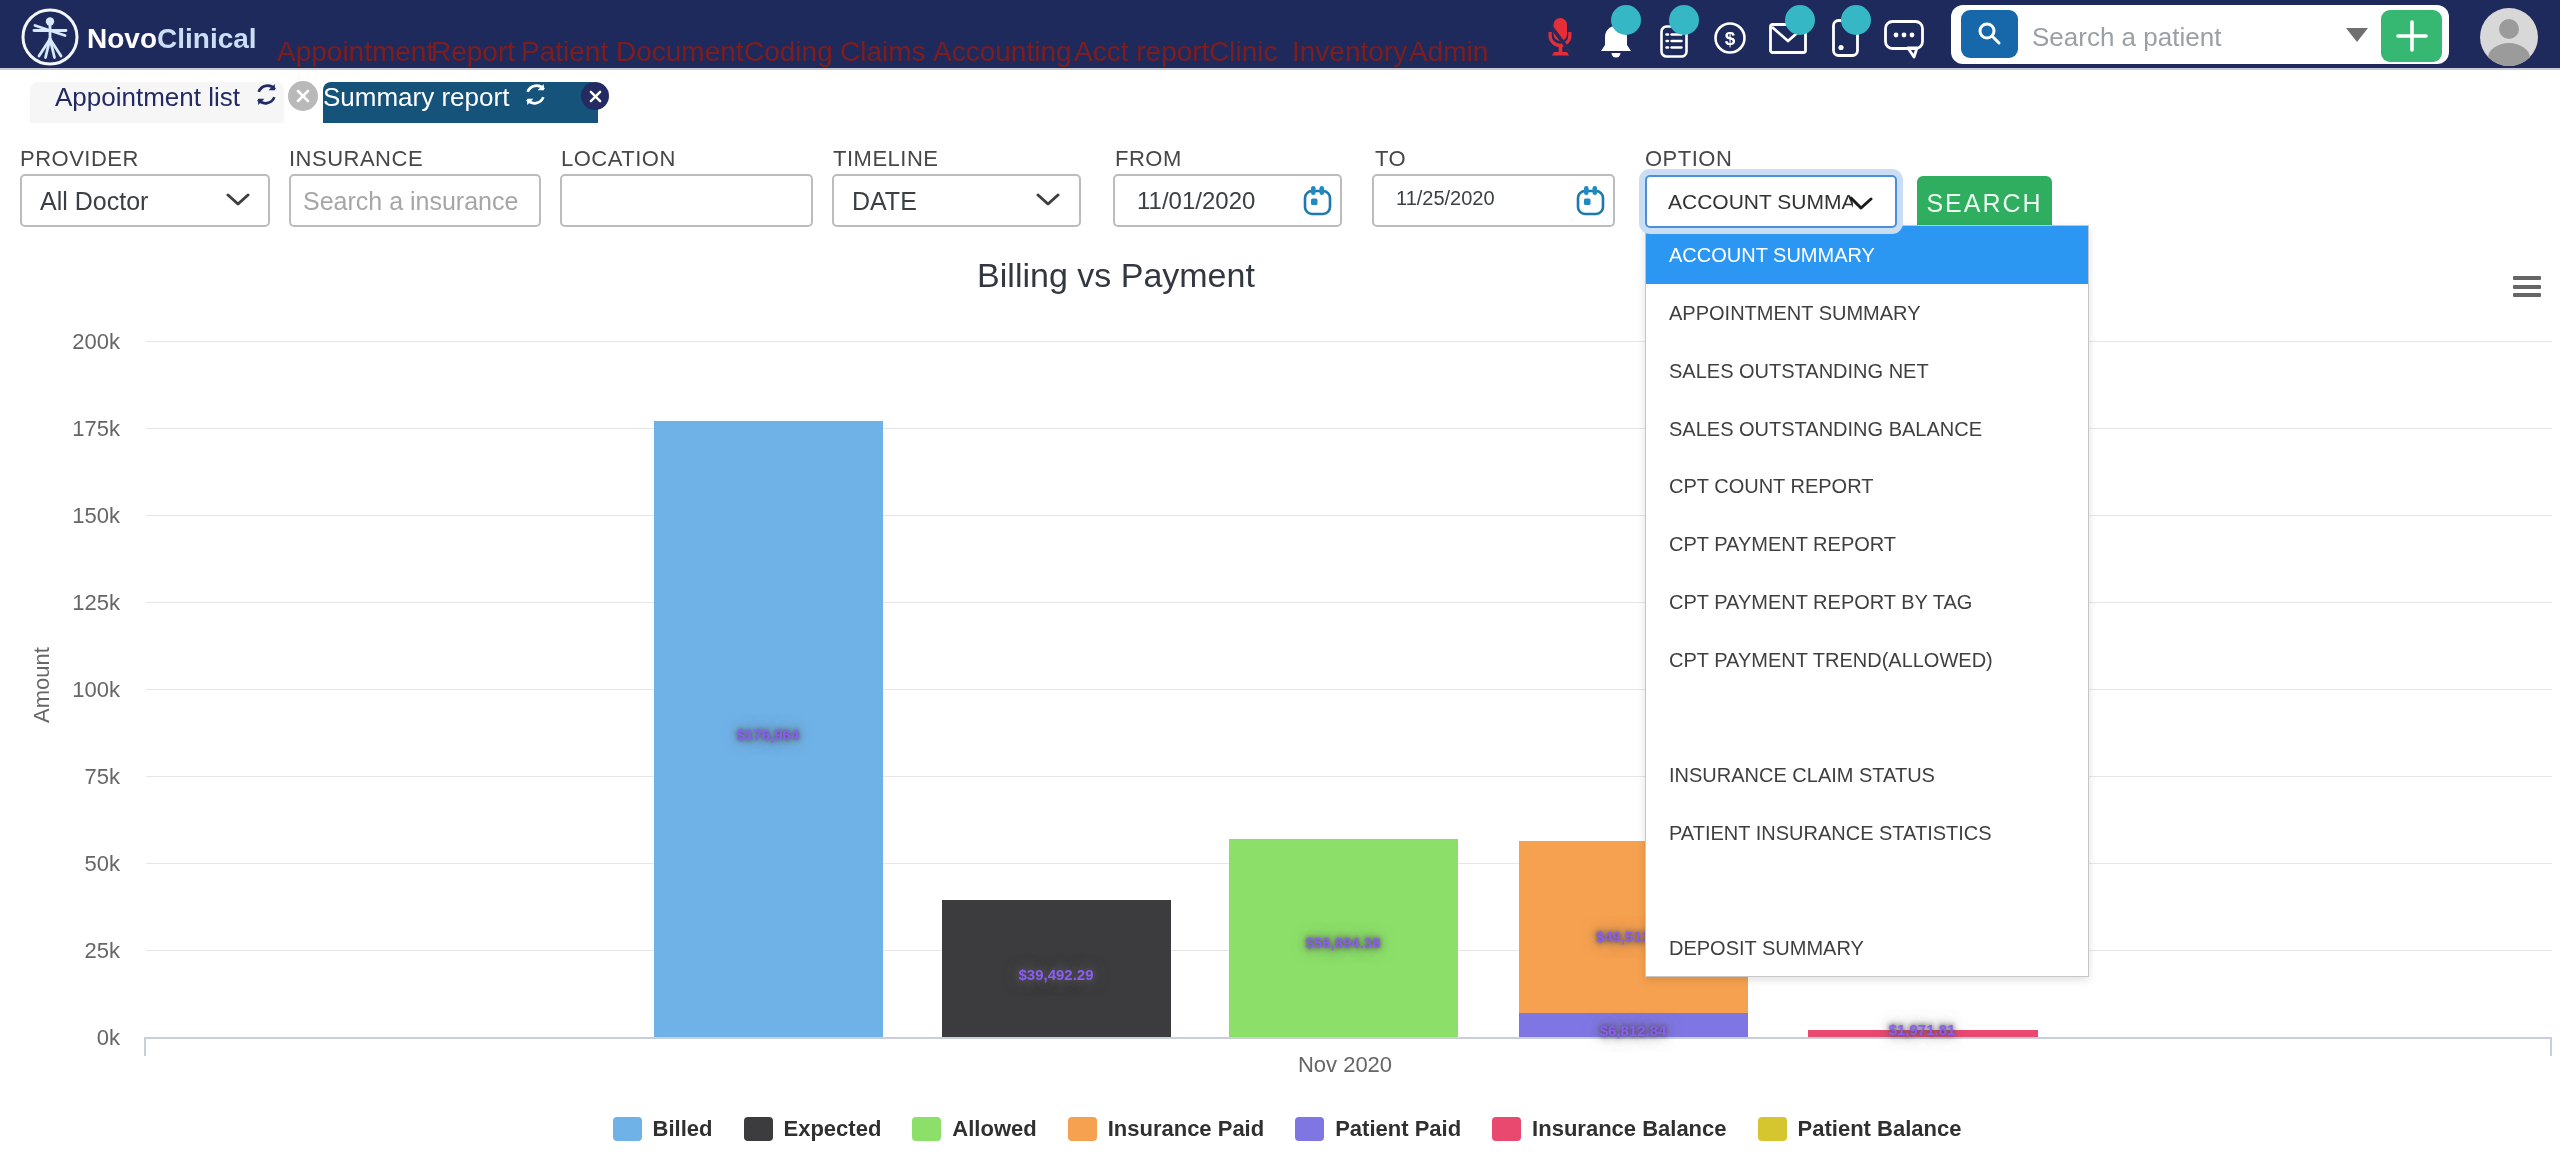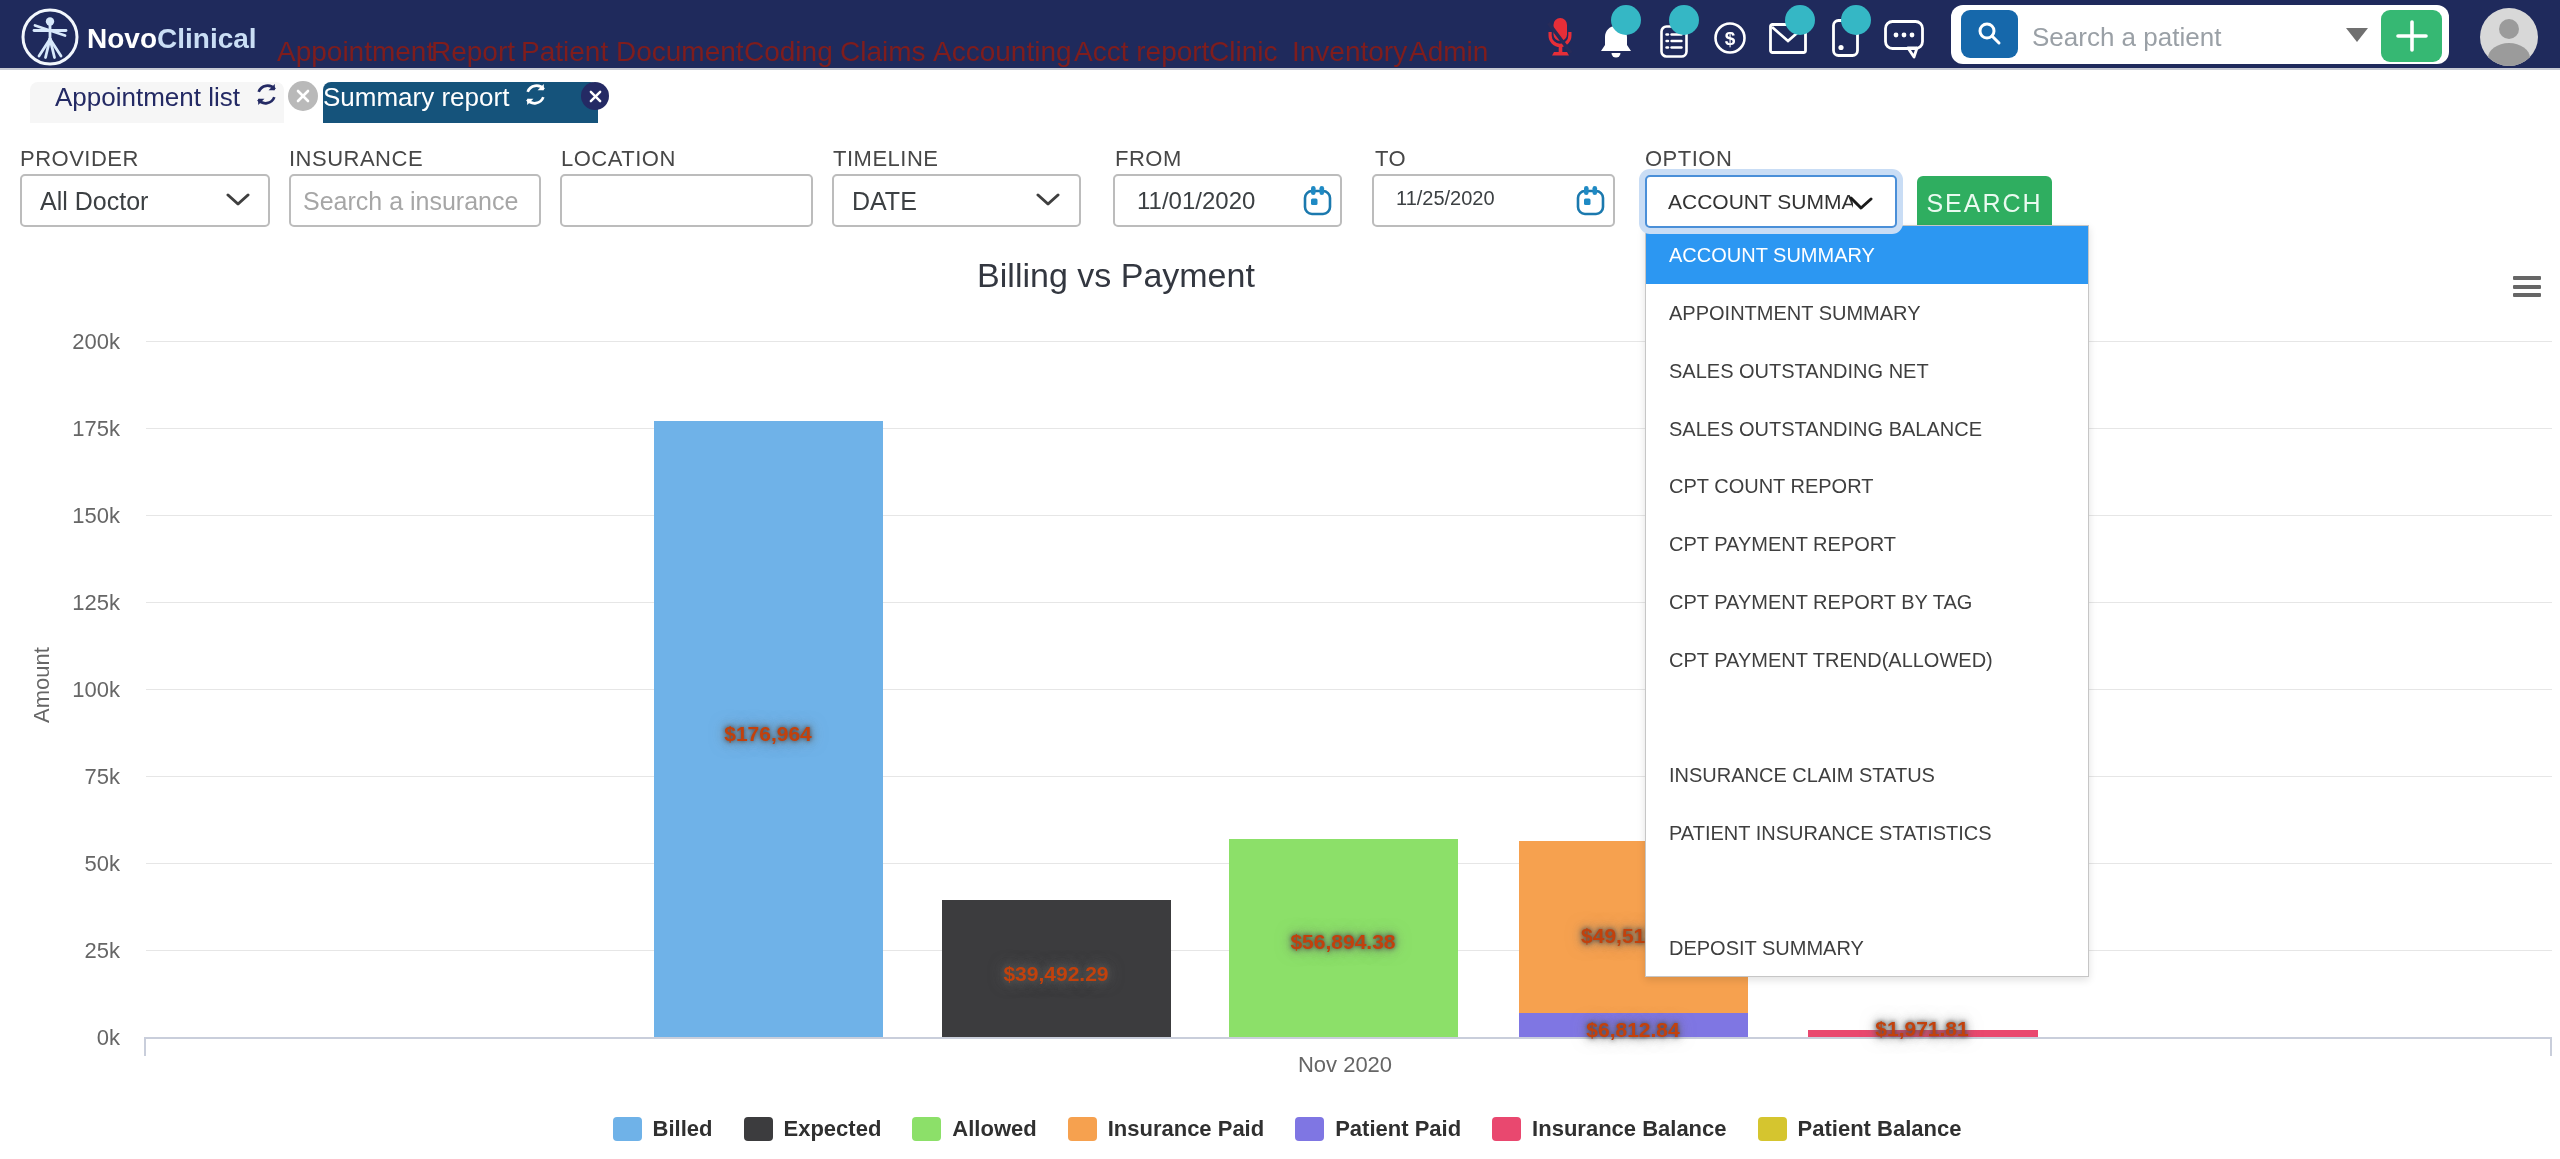--- a/index.html
+++ b/index.html
@@ -15,21 +15,21 @@
 .closec{position:absolute;border-radius:50%;display:flex;align-items:center;justify-content:center}
 
 .flabel{position:absolute;top:146px;font-size:22px;color:#474747;letter-spacing:.5px}
 .field{position:absolute;top:174px;height:53px;background:#fff;border:2px solid #bcbcbc;border-radius:5px}
 .ftext{position:absolute;top:187px;font-size:25px;color:#3c4043;white-space:nowrap}
 .chev{position:absolute;width:24px;height:13px}
 
 .gl{position:absolute;left:146px;width:2406px;height:1px;background:#e6e6e6}
 .ylab{position:absolute;width:110px;text-align:right;font-size:22px;color:#666}
 .bar{position:absolute}
-.vlab{position:absolute;transform:translate(-50%,-50%);font-size:21px;font-weight:bold;color:#c2410c;white-space:nowrap;text-shadow:0 0 4px rgba(70,70,70,.95),0 0 9px rgba(105,105,105,.85),0 0 16px rgba(130,130,130,.6)}
+.vlab{position:absolute;transform:translate(-50%,-50%);font-size:15px;font-weight:bold;color:#8b5cf6;white-space:nowrap;text-shadow:0 0 4px rgba(70,70,70,.95),0 0 9px rgba(105,105,105,.85),0 0 16px rgba(130,130,130,.6)}
 .litem{display:flex;align-items:center;gap:11px}
 .lsw{width:29px;height:24px;border-radius:4px}
 .ltxt{font-size:22px;font-weight:bold;color:#303030}
 
 #dd{position:absolute;left:1645px;top:225px;width:444px;height:752px;background:#fff;border:1px solid #c6c6c6;z-index:10;box-shadow:0 3px 8px rgba(0,0,0,.12)}
 .dditem{position:absolute;left:0;width:100%;height:58px;line-height:58px;padding-left:23px;font-size:20px;color:#3f3f3f;white-space:nowrap;overflow:hidden}
 </style>
 </head>
 <body>
 <div id="page">

